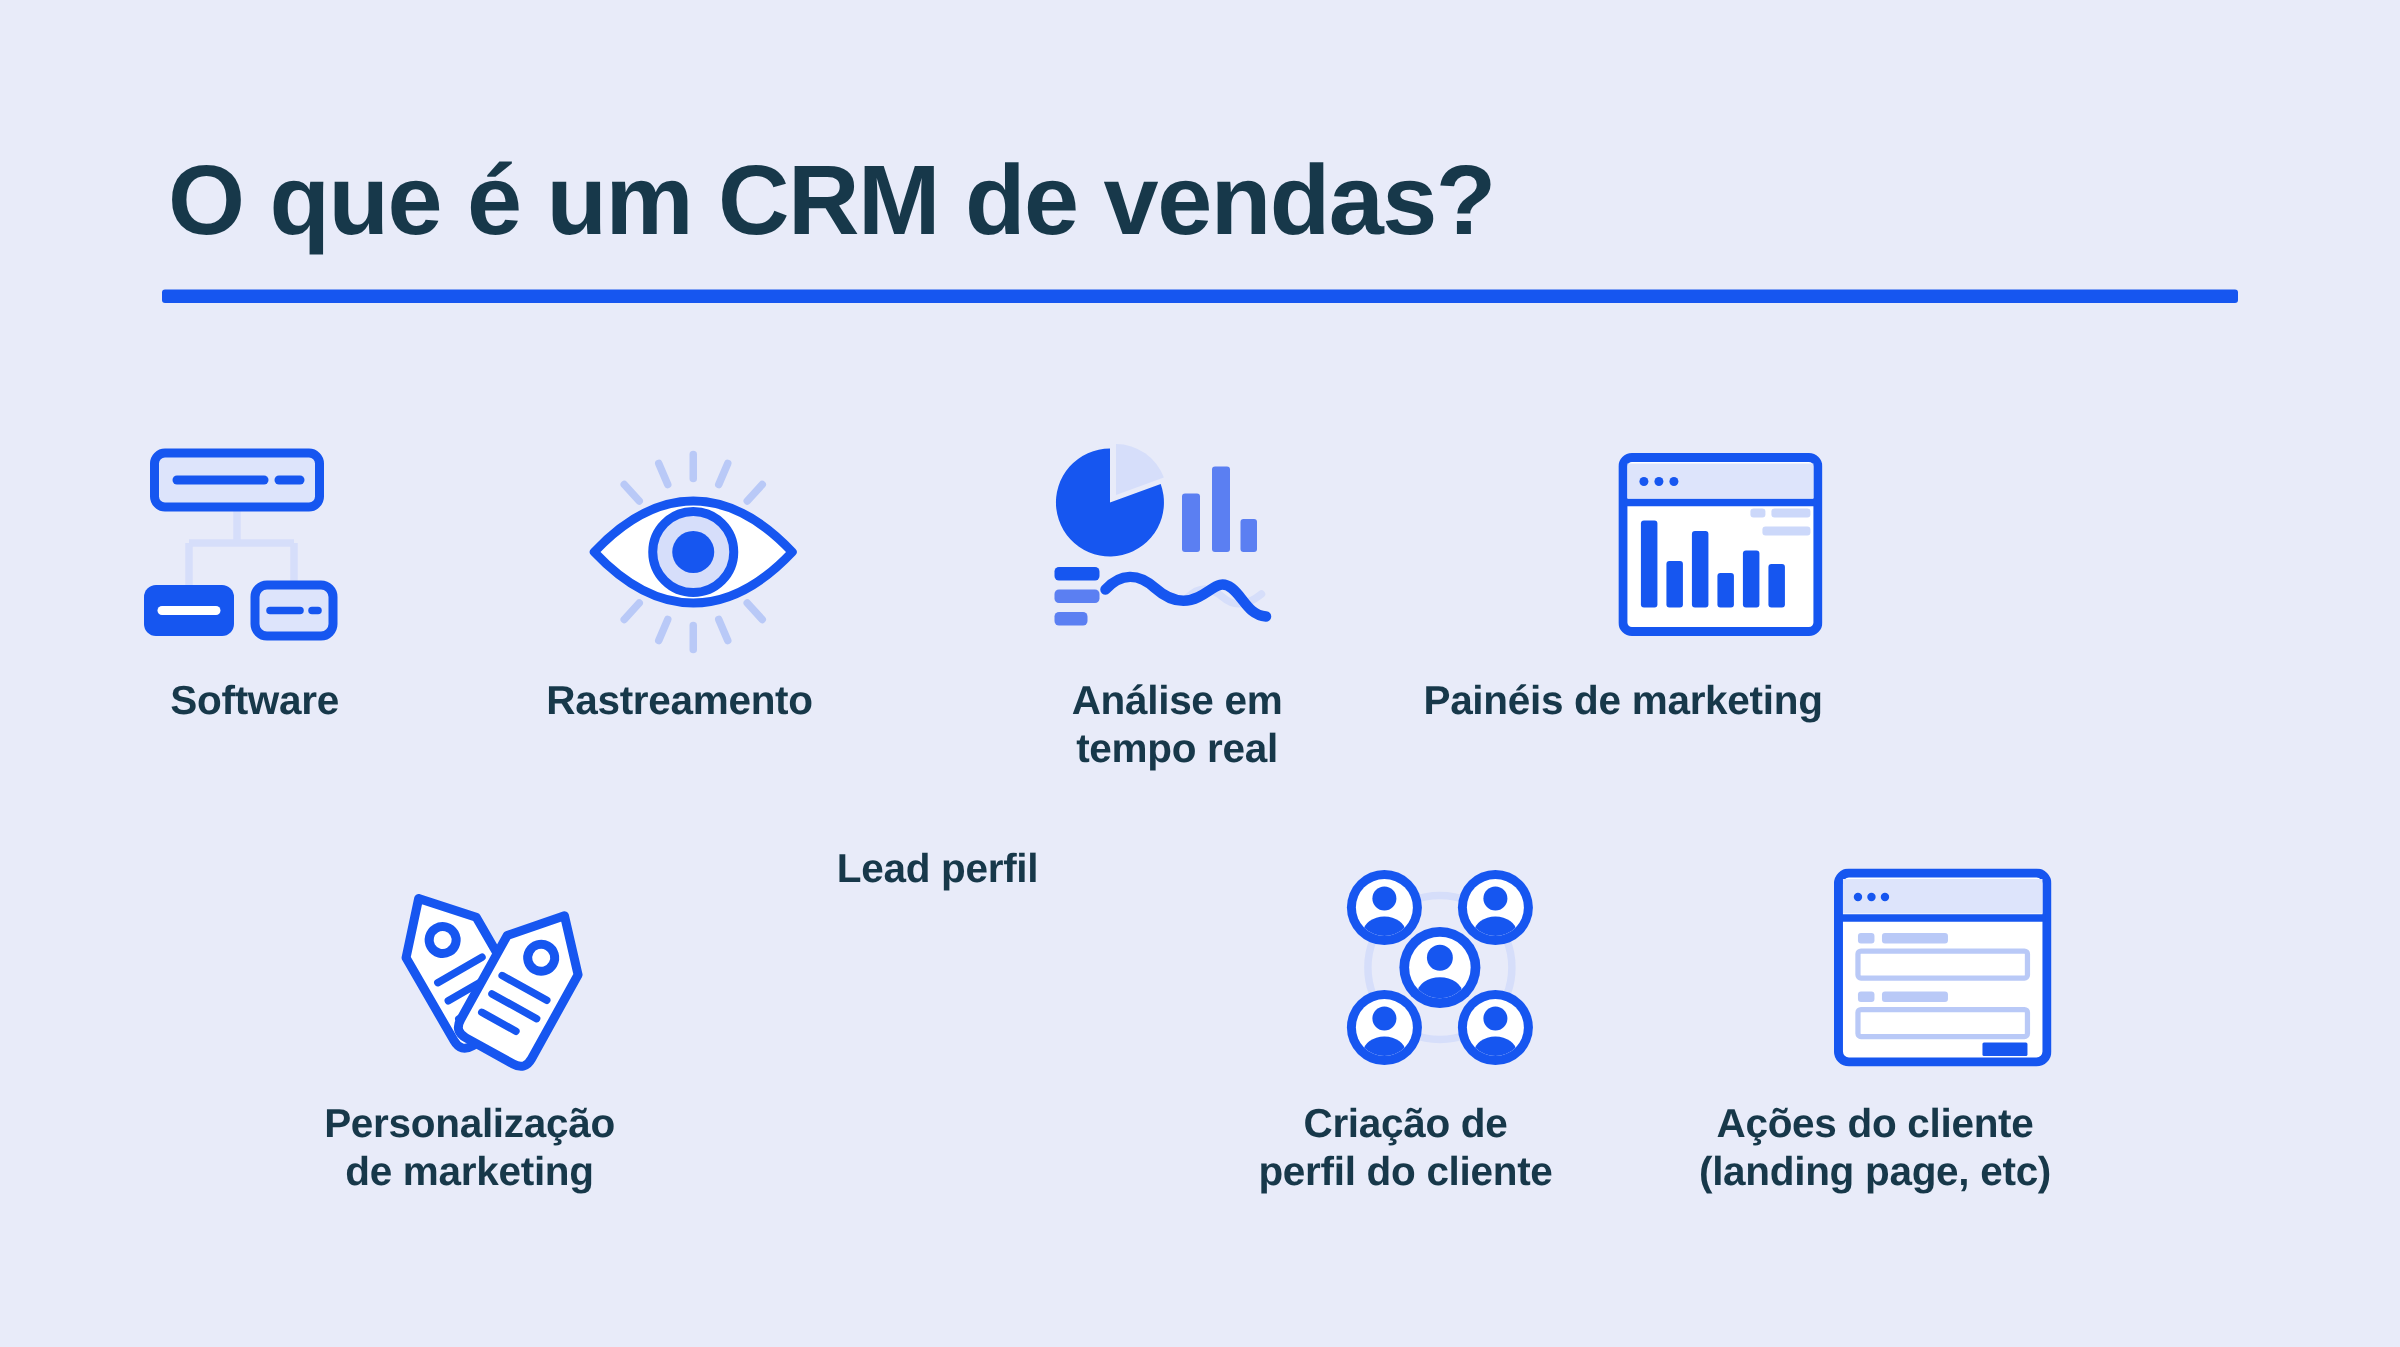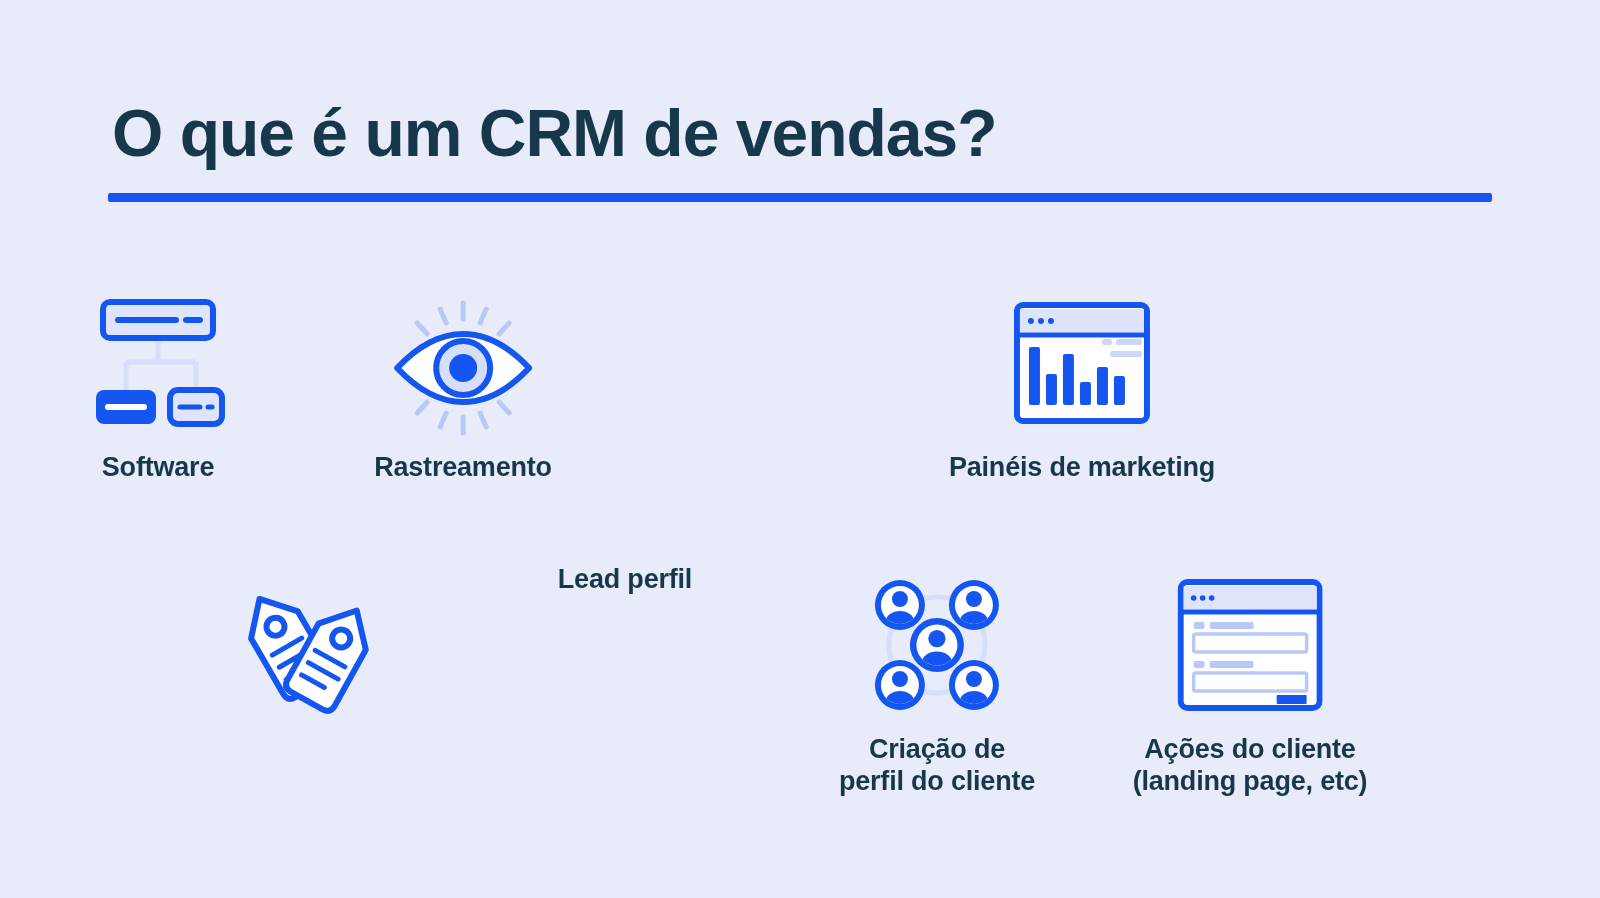--- a/index.html
+++ b/index.html
@@ -25,21 +25,21 @@
     position:absolute;left:112px;top:100px;
     font-size:66px;font-weight:700;letter-spacing:-1px;line-height:1;
     color:var(--heading-text);
   }
   .title-underline{
     position:absolute;left:108px;top:193px;width:1384px;height:9px;
     background:var(--underline);border-radius:2px;
   }
   .feature{
     position:absolute;transform:translateX(-50%);
-    display:flex;flex-direction:column;align-items:center;
+    display:flex;flex-direction:column;align-items:flex-end;
   }
   .icon-box{
     height:170px;display:flex;align-items:center;justify-content:center;
   }
   .feature-label{
     margin-top:4px;font-size:27px;font-weight:700;line-height:1.18;
     letter-spacing:-0.2px;color:var(--heading-text);
     text-align:center;white-space:pre-line;
   }
   
@@ -70,21 +70,21 @@
         <rect class="fB" x="6" y="92" width="60" height="34" rx="8"></rect>
         <line class="sW" x1="18" y1="109" x2="54" y2="109" stroke-width="6" stroke-linecap="round"></line>
         <rect class="fF sB" x="80" y="92" width="52" height="34" rx="8" stroke-width="6"></rect>
         <line class="sB" x1="90" y1="109" x2="110" y2="109" stroke-width="5" stroke-linecap="round"></line>
         <line class="sB" x1="118" y1="109" x2="122" y2="109" stroke-width="5" stroke-linecap="round"></line>
       </svg>
     </div>
     <div class="feature-label">Software</div>
   </div>
 
-  <div class="feature" style="left:463px;top:278px">
+  <div class="feature" style="left:453px;top:278px">
     <div class="icon-box">
       <svg width="160" height="160" viewBox="0 0 160 160" aria-hidden="true">
         <g class="sL" stroke-width="5" stroke-linecap="round">
           <line x1="34" y1="40" x2="44" y2="51"></line>
             <line x1="57" y1="26" x2="63" y2="40"></line>
           <line x1="80" y1="20" x2="80" y2="36"></line>
             <line x1="103" y1="26" x2="97" y2="40"></line>
           <line x1="126" y1="40" x2="116" y2="51"></line>
           <line x1="34" y1="130" x2="44" y2="119"></line>
             <line x1="57" y1="144" x2="63" y2="130"></line>
@@ -93,20 +93,38 @@
           <line x1="126" y1="130" x2="116" y2="119"></line>
         </g>
         <path class="fW sB" d="M14,85 Q46,51 80,51 Q114,51 146,85 Q114,119 80,119 Q46,119 14,85 Z" stroke-width="6" stroke-linejoin="round"></path>
         <circle class="sB" cx="80" cy="85" r="27" fill="var(--pale-blue)" stroke-width="6"></circle>
         <circle class="fB" cx="80" cy="85" r="14"></circle>
       </svg>
     </div>
     <div class="feature-label">Rastreamento</div>
   </div>
 
+  <div class="feature" style="left:775px;top:278px">
+    <div class="icon-box">
+      <svg width="160" height="135" viewBox="0 0 160 135" aria-hidden="true">
+        <path class="fB" d="M45,39 L45,3 A36,36 0 1 0 78.8,26.7 Z"></path>
+        <path class="fP" d="M49,34 L49,0 A34,34 0 0 1 80.9,22.4 Z"></path>
+        <rect class="fM" x="93" y="33" width="12" height="39" rx="2"></rect>
+        <rect class="fM" x="113" y="15" width="12" height="57" rx="2"></rect>
+        <rect class="fM" x="132" y="50" width="11" height="22" rx="2"></rect>
+        <rect class="fB" x="8" y="82" width="30" height="9" rx="3"></rect>
+        <rect class="fM" x="8" y="97" width="30" height="9" rx="3"></rect>
+        <rect class="fM" x="8" y="112" width="22" height="9" rx="3"></rect>
+        <path class="nf sP" d="M96,103 C104,95 112,95 120,102 S136,108 146,100" stroke-width="5" stroke-linecap="round"></path>
+        <path class="nf sB" d="M42,97 C52,86 64,86 75,96 C84,104 94,107 104,102 C114,97 118,90 126,96 C134,102 137,114 149,115" stroke-width="7" stroke-linecap="round"></path>
+      </svg>
+    </div>
+    <div class="feature-label">Análise em
+tempo real</div>
+  </div>
 
   <div class="feature" style="left:1082px;top:278px">
     <div class="icon-box">
       <svg width="136" height="122" viewBox="0 0 136 122" aria-hidden="true">
         <rect class="fW sB" x="3" y="3" width="130" height="116" rx="6" stroke-width="6"></rect>
         <rect class="fF" x="6" y="7" width="124" height="23"></rect>
         <line class="sB" x1="4" y1="33" x2="132" y2="33" stroke-width="5"></line>
         <circle class="fB" cx="17" cy="19" r="3"></circle>
           <circle class="fB" cx="27" cy="19" r="3"></circle>
           <circle class="fB" cx="37" cy="19" r="3"></circle>
@@ -141,20 +159,22 @@
           <path class="fW sB" d="M30,3 L57,33 V97 Q57,106 48,106 H12 Q3,106 3,97 V33 Z" stroke-width="6" stroke-linejoin="round"></path>
           <circle class="fW sB" cx="30" cy="35" r="9" stroke-width="6"></circle>
           <g class="sB" stroke-width="5" stroke-linecap="round">
             <line x1="13" y1="58" x2="47" y2="58"></line>
               <line x1="13" y1="72" x2="47" y2="72"></line>
               <line x1="13" y1="86" x2="39" y2="86"></line>
           </g>
         </g>
       </svg>
     </div>
+    <div class="feature-label">Personalização
+de marketing</div>
   </div>
 
   <div class="feature" style="left:625px;top:560px">
     <div class="feature-label">Lead perfil</div>
   </div>
 
   <div class="feature" style="left:1250px;top:560px">
     <div class="icon-box">
       <svg width="145" height="132" viewBox="0 0 145 132" aria-hidden="true">
         <rect class="fW sB" x="3" y="3" width="139" height="126" rx="7" stroke-width="6"></rect>

